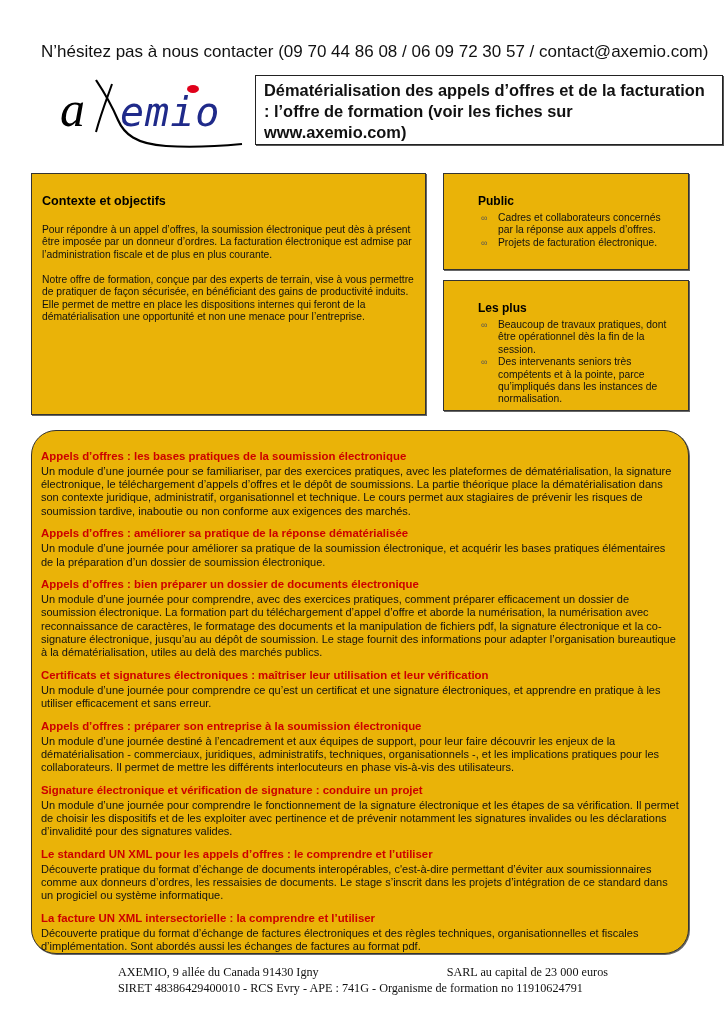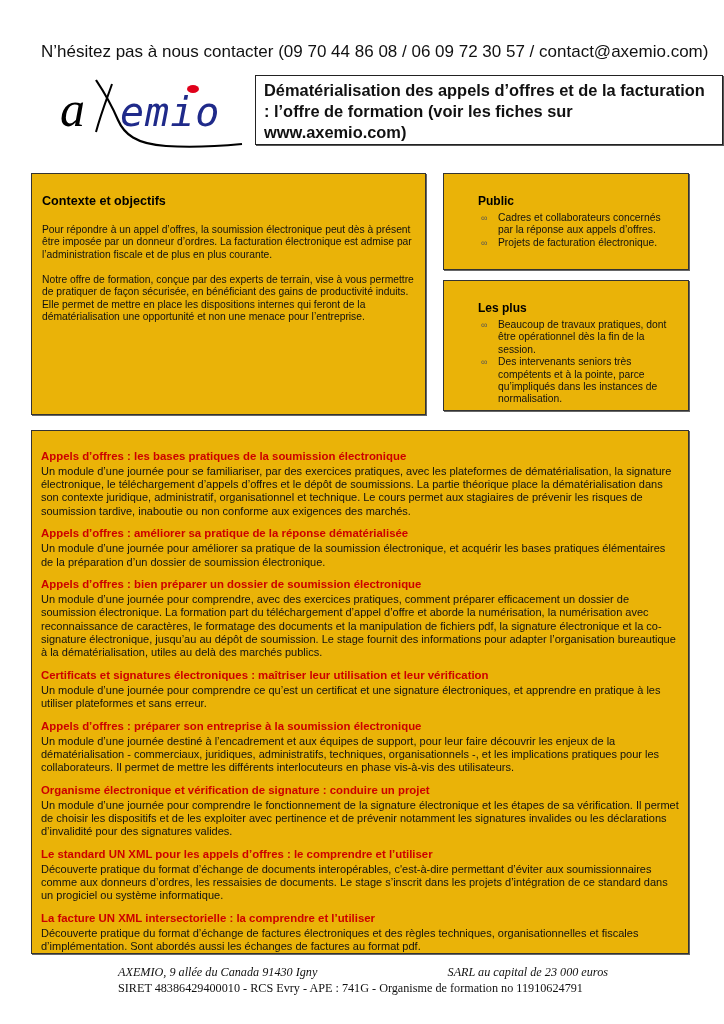--- a/index.html
+++ b/index.html
@@ -11,27 +11,27 @@
     .box { position: absolute; border: 1.5px solid #333; box-shadow: 1px 1px 0 #666; box-sizing: border-box; background: #eab308; }
     .ctx { left: 31px; top: 173px; width: 395px; height: 242px; padding: 20px 10px 0 10px; }
     .ctx h2 { margin: 0 0 16px 0; font-size: 12.6px; font-weight: bold; }
     .ctx p { margin: 0 0 12.5px 0; font-size: 10.3px; line-height: 12.4px; color: #111; }
     .pub { left: 443px; top: 173px; width: 246px; height: 97px; padding: 20px 10px 0 10px; }
     .plus { left: 443px; top: 280px; width: 246px; height: 131px; padding: 20px 10px 0 10px; }
     .side h2 { margin: 0 0 4px 0; font-size: 12px; font-weight: bold; padding-left: 24px; }
     .side ul { list-style: none; margin: 0; padding: 0; }
     .side li { position: relative; padding-left: 44px; font-size: 10.3px; line-height: 12.4px; color: #111; }
     .side li .bullet { position: absolute; left: 27px; top: 0; font-size: 9px; color: #555; }
-    .mods { left: 31px; top: 430px; width: 658px; height: 524px; padding: 18px 9px 0 9px; }
+    .mods { left: 31px; top: 430px; width: 658px; height: 524px; padding: 18px 9px 0 9px; border-radius: 25px; }
     .mod { margin-bottom: 8.5px; }
     .mod h3 { margin: 0 0 2px 0; font-size: 11.4px; font-weight: bold; color: #cc0000; line-height: 14px; }
     .mod p { margin: 0; font-size: 11px; line-height: 13.2px; color: #111; }
     .footer { position: absolute; left: 118px; top: 965px; font-family: "Liberation Serif", serif; font-size: 12.2px; line-height: 15.5px; color: #111; }
     .footer .row { white-space: nowrap; }
-    .footer .r1 { display: flex; width: 490px; justify-content: space-between; font-style: italic; }
+    .footer .r1 { display: flex; width: 490px; justify-content: space-between; }
   </style>
 </head>
 <body>
 
 <div class="contact">N’hésitez pas à nous contacter (09 70 44 86 08 / 06 09 72 30 57 / contact@axemio.com)</div>
 
 <div class="logo">
   <svg width="190" height="82" viewBox="0 0 190 82">
     <text x="4" y="54" font-family="Liberation Serif, serif" font-style="italic" font-size="50" fill="#000">a</text>
     <path d="M40 8 C 48 20, 56 34, 62 48 C 68 62, 80 72, 110 74 C 140 76, 165 74, 186 72" stroke="#000" stroke-width="2.2" fill="none"></path>
@@ -70,33 +70,33 @@
 <div class="box mods">
   <div class="mod">
       <h3>Appels d’offres : les bases pratiques de la soumission électronique</h3>
       <p>Un module d’une journée pour se familiariser, par des exercices pratiques, avec les plateformes de dématérialisation, la signature électronique, le téléchargement d’appels d’offres et  le dépôt de soumissions. La partie théorique place la dématérialisation dans son contexte juridique, administratif, organisationnel et technique. Le cours permet aux stagiaires de prévenir les risques de soumission tardive, inaboutie ou non conforme aux exigences des marchés.</p>
     </div>
   <div class="mod">
       <h3>Appels d’offres : améliorer sa pratique de la réponse dématérialisée</h3>
       <p>Un module d’une journée pour améliorer sa pratique de la soumission électronique, et acquérir les bases pratiques élémentaires de la préparation d’un dossier de soumission électronique.</p>
     </div>
   <div class="mod">
-      <h3>Appels d’offres : bien préparer un dossier de soumission électronique</h3>
+      <h3>Appels d’offres : bien préparer un dossier de documents électronique</h3>
       <p>Un module d’une journée pour comprendre, avec des exercices pratiques, comment préparer efficacement un dossier de soumission électronique. La formation part du téléchargement d’appel d’offre et aborde la numérisation, la numérisation avec reconnaissance de caractères, le formatage des documents et la manipulation de fichiers pdf, la signature électronique et la co-signature électronique, jusqu’au au dépôt de soumission. Le stage fournit des informations pour adapter l’organisation bureautique à la dématérialisation, utiles au delà des marchés publics.</p>
     </div>
   <div class="mod">
       <h3>Certificats et signatures électroniques : maîtriser leur utilisation et leur vérification</h3>
-      <p>Un module d’une journée pour comprendre ce qu’est un certificat et une signature électroniques, et apprendre en pratique à les utiliser plateformes et sans erreur.</p>
+      <p>Un module d’une journée pour comprendre ce qu’est un certificat et une signature électroniques, et apprendre en pratique à les utiliser efficacement et sans erreur.</p>
     </div>
   <div class="mod">
       <h3>Appels d’offres : préparer son entreprise à la soumission électronique</h3>
       <p>Un module d’une journée destiné à l’encadrement et aux équipes de support, pour leur faire découvrir les enjeux de la dématérialisation - commerciaux, juridiques, administratifs, techniques, organisationnels -, et les implications pratiques pour les collaborateurs. Il permet de mettre les différents interlocuteurs en phase vis-à-vis des utilisateurs.</p>
     </div>
   <div class="mod">
-      <h3>Organisme électronique et vérification de signature : conduire un projet</h3>
+      <h3>Signature électronique et vérification de signature : conduire un projet</h3>
       <p>Un module d’une journée pour comprendre le fonctionnement de la signature électronique et les étapes de sa vérification. Il permet de choisir les dispositifs et de les exploiter avec pertinence et de prévenir notamment les signatures invalides ou les déclarations d’invalidité pour des signatures valides.</p>
     </div>
   <div class="mod">
       <h3>Le standard UN XML pour les appels d’offres : le comprendre et l’utiliser</h3>
       <p>Découverte pratique du format d’échange de documents interopérables, c'est-à-dire permettant d’éviter aux soumissionnaires comme aux donneurs d’ordres, les ressaisies de documents. Le stage s’inscrit dans les projets d’intégration de ce standard dans un progiciel ou système informatique.</p>
     </div>
   <div class="mod">
       <h3>La facture UN XML intersectorielle : la comprendre et l’utiliser</h3>
       <p>Découverte pratique du format d’échange de factures électroniques et des règles techniques, organisationnelles et fiscales d’implémentation. Sont abordés aussi les échanges de factures au format pdf.</p>
     </div>

